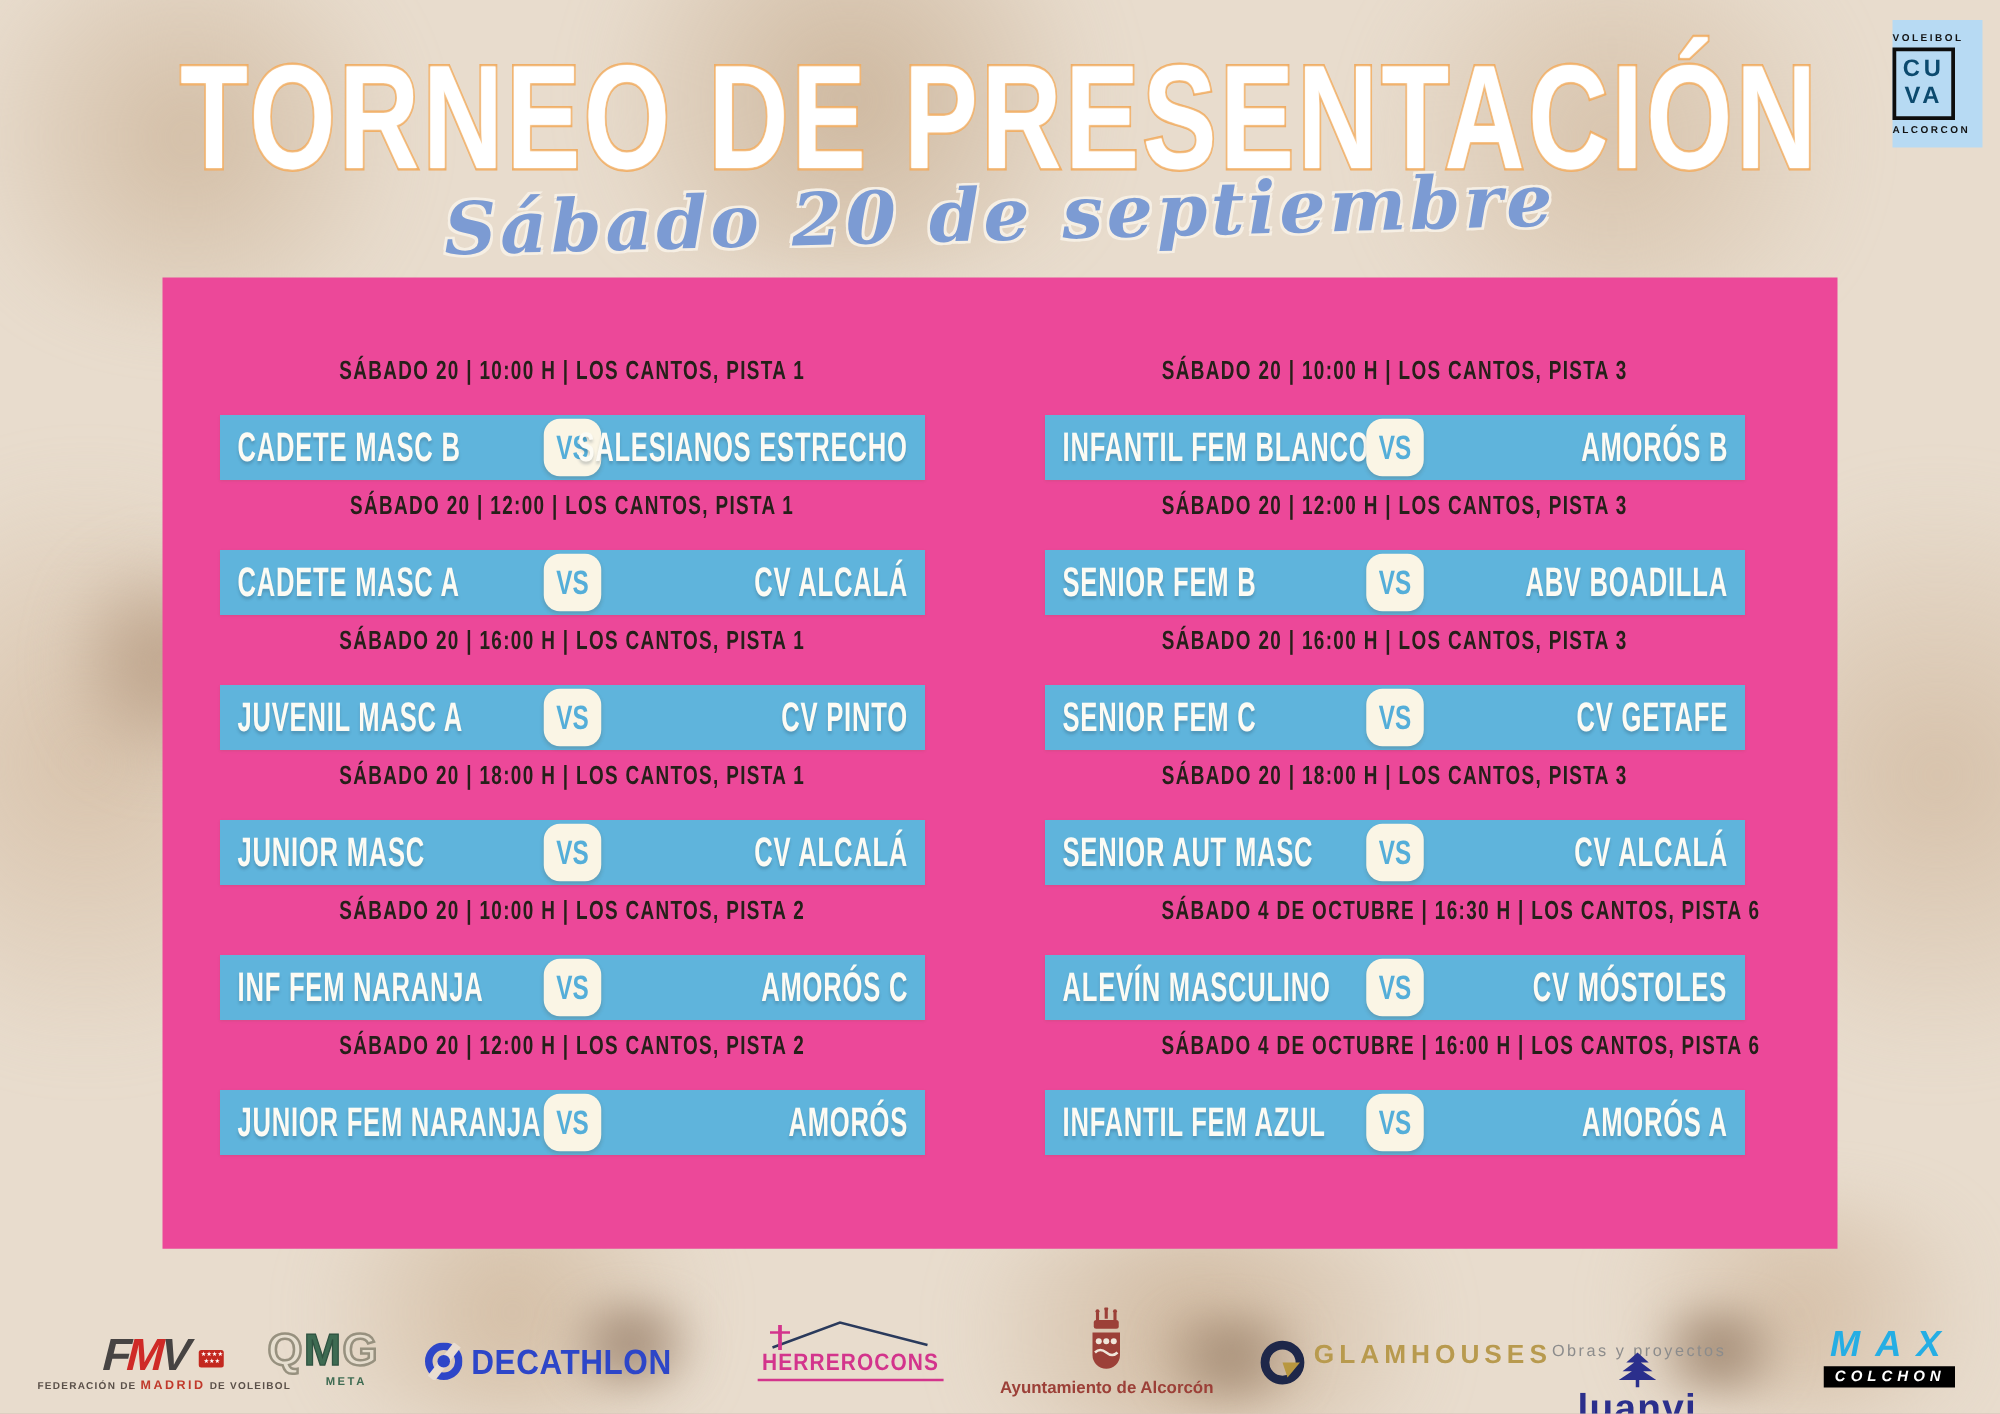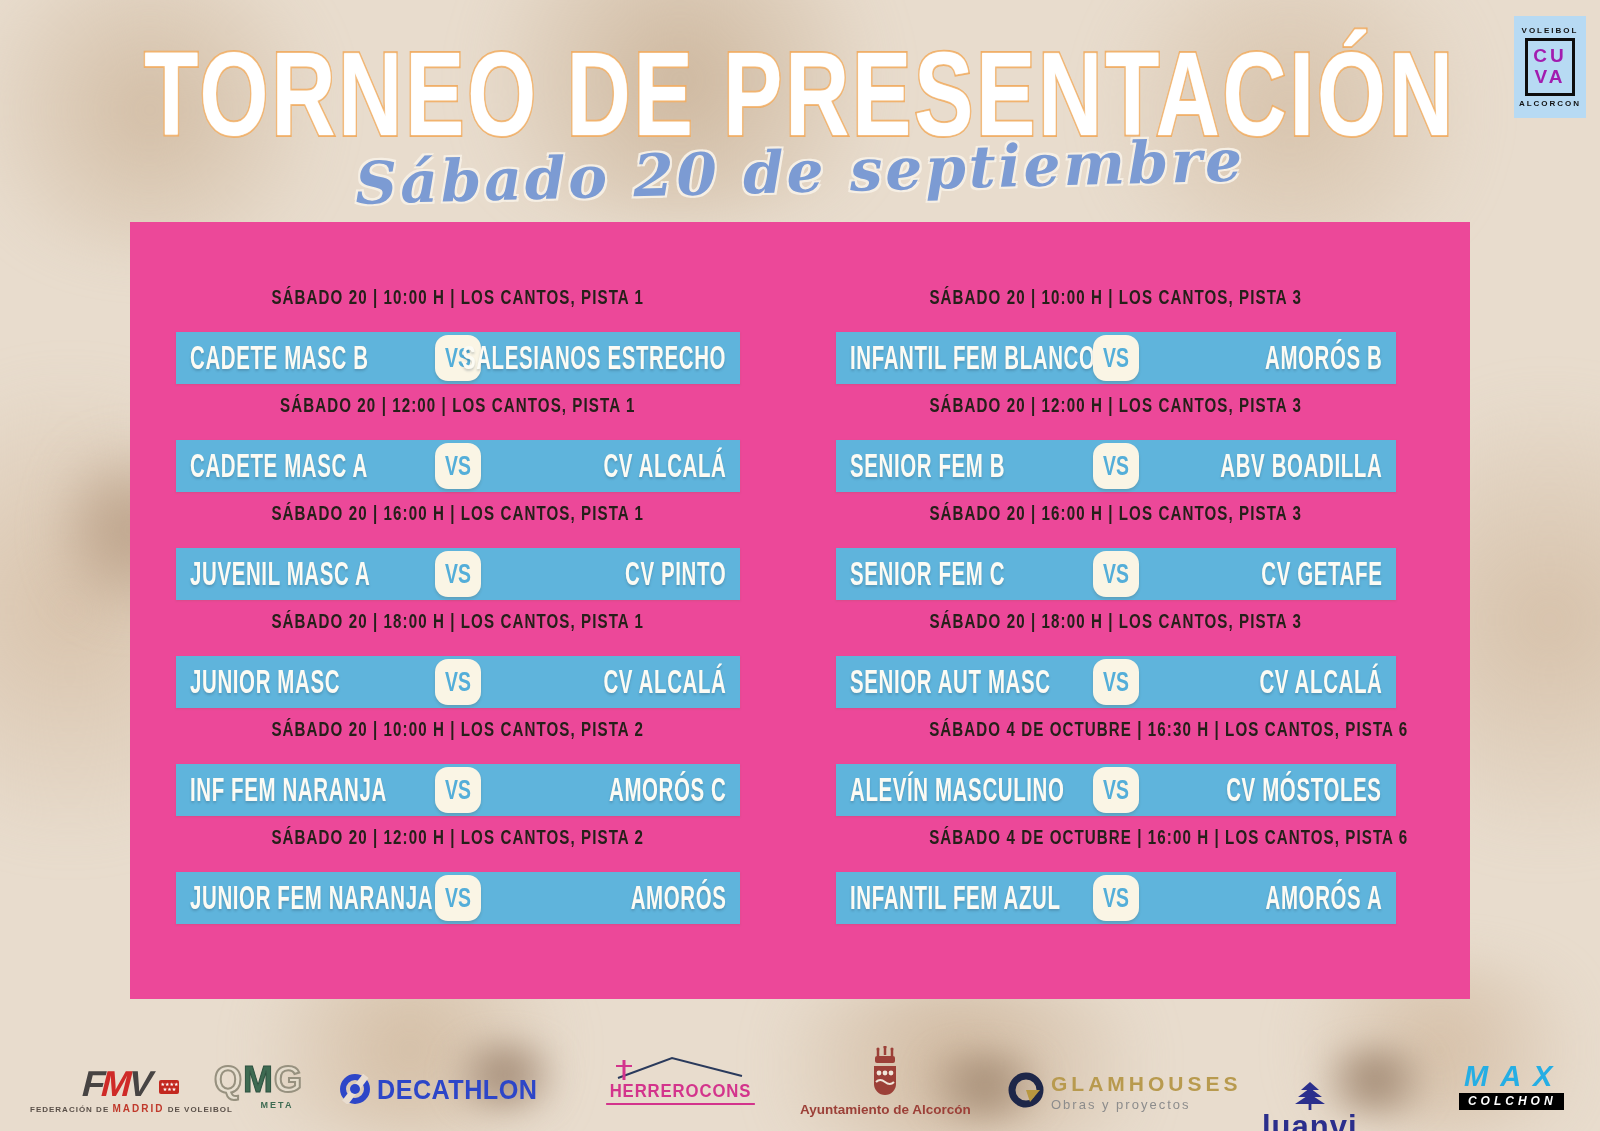--- a/index.html
+++ b/index.html
@@ -23,28 +23,28 @@
   .subtitle {
     position:absolute; top:138px; left:50%;
     transform:translateX(-50%) rotate(-1.5deg); white-space:nowrap;
     font-family:"DejaVu Serif", serif; font-style:italic; font-weight:700;
     font-size:58px; letter-spacing:3px; color:#7C9BD3;
     text-shadow:-2px -2px 0 #f6efe4, 2px -2px 0 #f6efe4, -2px 2px 0 #f6efe4, 2px 2px 0 #f6efe4;
   }
   
   .club-logo {
     position:absolute; left:1514px; top:16px; width:72px; height:102px;
-    background:#B7DAF3; display:flex; flex-direction:column; align-items:center;
+    background:#B7DAF3; display:flex; flex-direction:column; 
     justify-content:center; gap:3px;
   }
   .club-logo .cap { font-size:8px; font-weight:800; letter-spacing:2px; color:#121212; }
   .club-box {
     width:50px; height:58px; border:3px solid #0d0d0d; display:flex; flex-direction:column;
     align-items:center; justify-content:center; font-weight:800; font-size:19px;
-    line-height:1.1; letter-spacing:3px; color:#a21caf;
+    line-height:1.1; letter-spacing:3px; color:#0c4a6e;
   }
   
   .panel {
     position:absolute; left:130px; top:222px; width:1340px; height:777px;
     background:#ec4899;
     display:grid; grid-template-columns:564px 560px; column-gap:96px;
     padding:64px 0 0 46px; align-content:start;
   }
   .fixture { margin-bottom:10px; }
   .fx-info {
@@ -87,21 +87,21 @@
   .qmg-m { color:#3E6B52; -webkit-text-stroke:1px #2e5240; }
   .qmg-sub { margin-top:2px; font-size:9px; font-weight:800; letter-spacing:2px; color:#3E6B52;padding-left:37px; }
   
   .sp-row { flex-direction:row; gap:7px; align-items:flex-start; }
   .dec-text { color:#2D46C8; font-weight:800; font-size:28px; letter-spacing:.5px; display:inline-block; transform:scaleX(.9); transform-origin:0 50%; }
   
   .her-text { color:#D3348C; font-weight:800; font-size:19px; letter-spacing:1px; border-bottom:2px solid #D3348C; padding:0 4px 1px 4px; display:inline-block; transform:scaleX(.88); }
   
   .ayto-label { margin-top:4px; color:#9C4038; font-weight:800; font-size:13.5px; white-space:nowrap; }
   
-  .glam-txt { display:flex; flex-direction:column; }
+  .glam-txt { display:flex; flex-direction:row; }
   .glam-main { color:#B89A4E; font-weight:800; font-size:21px; letter-spacing:4px; }
   .glam-sub { color:#8C8C8C; font-size:13px; letter-spacing:2px; margin-top:1px; }
   
   .lua-text { color:#2B2F8C; font-weight:800; font-size:31px; letter-spacing:1px; line-height:1; margin-top:1px; }
   
   .max-top { color:#25AEE4; font-weight:800; font-size:29px; letter-spacing:12px; line-height:1; text-indent:6px; }
   .max-bottom { margin-top:2px; background:#000; color:#fff; font-weight:700; font-size:12px; letter-spacing:4px; padding:2px 7px 3px 9px; line-height:1; }
 </style>
 </head>
 <body>

